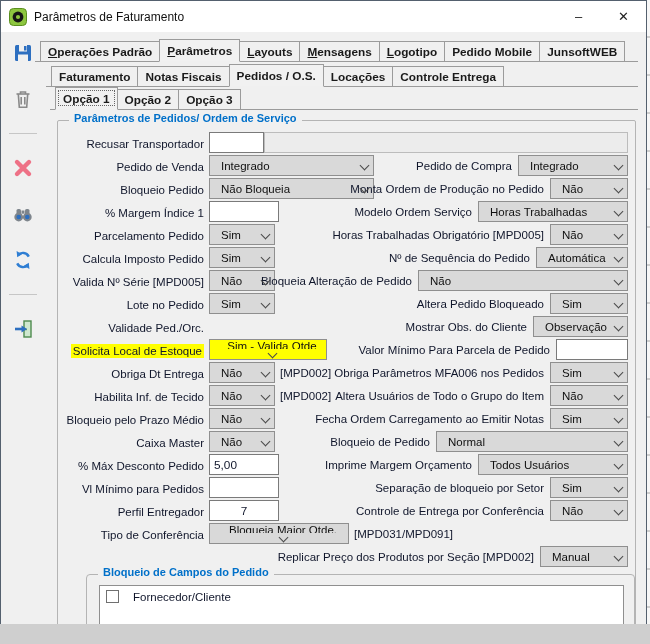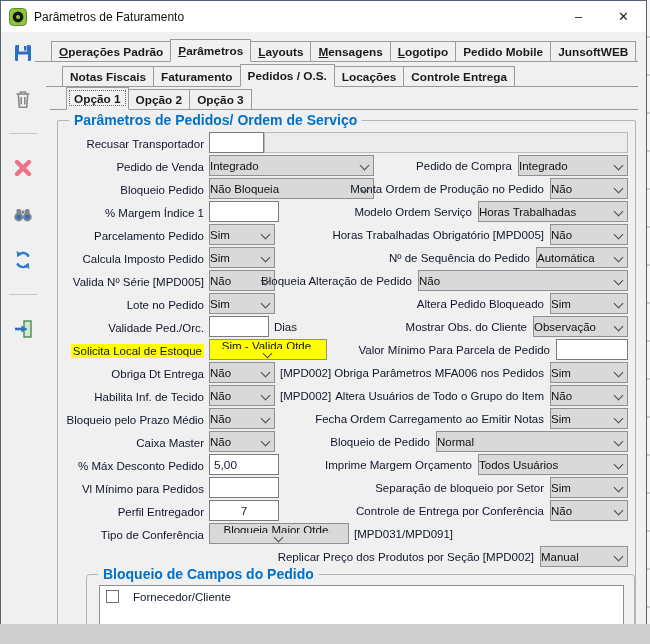--- a/index.html
+++ b/index.html
@@ -21,38 +21,38 @@
     align-items:center;padding-top:9px;gap:22px;}
   .side-btn{width:24px;height:24px;display:flex;align-items:center;justify-content:center;}
   .side-div{width:28px;height:1px;background:#c6c6c6;}
   
   .tabstrip{position:absolute;display:flex;align-items:flex-end;border-bottom:1px solid #9b9b9b;height:24px;}
   .tabs1{left:34px;top:37px;right:8px;}
   .tabs2{left:45px;top:63px;right:8px;height:23px;}
   .tabs3{left:49px;top:87px;right:8px;height:22px;}
   .tab{height:20px;display:flex;align-items:center;padding:0 7px;border:1px solid #9b9b9b;border-bottom:none;
     background:#f0f0f0;font-weight:bold;font-size:11.8px;color:#1a1a1a;white-space:nowrap;position:relative;margin-left:-1px;}
-  .tab:first-child{margin-left:16px;}
+  .tab:first-child{margin-left:5px;}
   .tab.selected{height:23px;margin-bottom:-1px;border-bottom:1px solid #f0f0f0;z-index:2;background:#f1f1f1;}
   .tab.focusdot::after{content:"";position:absolute;left:2px;right:2px;top:2px;bottom:3px;border:1px dotted #666;}
   .tab u{text-decoration:underline;}
   
   .grpbox{position:absolute;left:56px;right:10px;top:119px;bottom:5px;border:1px solid #b4b4b4;border-radius:2px;}
   .grptitle{position:absolute;top:-9px;left:11px;background:#f0f0f0;padding:0 5px;color:#0070c9;
-    font-weight:bold;font-size:14px;white-space:nowrap;}
+    font-weight:bold;font-size:11px;white-space:nowrap;}
   .rows{position:absolute;left:8px;right:7px;top:10px;}
   .frow{display:flex;align-items:center;height:23px;}
   .lcell{width:138px;flex:none;text-align:right;}
   .flabel{font-size:11.5px;color:#10162b;white-space:nowrap;}
   .flabel.hl{background:#ffff00;padding:1px 2px;}
   .lctrl{flex:none;margin-left:5px;display:flex;align-items:center;gap:5px;}
   .rzone{flex:1;display:flex;align-items:center;justify-content:flex-end;gap:6px;min-width:0;}
   
   .combo{height:21px;background:#d9d9d9;border:1px solid #8f8f8f;display:flex;align-items:center;
-    padding:0 3px 0 0;flex:none;}
+    padding:0 3px 0 11px;flex:none;}
   .combo .ctext{flex:1;font-size:11.5px;color:#101010;white-space:nowrap;overflow:hidden;}
   .combo.hl-combo{background:#ffff00;flex-direction:column;}
   .chev{width:10px;height:10px;flex:none;position:relative;margin-left:2px;}
   .chev::before{content:"";position:absolute;left:1px;top:1px;width:6px;height:6px;
     border-left:1.4px solid #4a4a4a;border-bottom:1.4px solid #4a4a4a;transform:rotate(-45deg);}
   .tinput{height:21px;background:#fff;border:1px solid #7a7a7a;font-family:"Liberation Sans",sans-serif;
     font-size:11.8px;color:#10162b;padding:0 4px;flex:none;outline:none;}
   .dbar{height:21px;background:#ececec;border:1px solid #bcbcbc;}
   
   .grpbox-inner{position:absolute;left:28px;right:0;top:453px;height:64px;border:1px solid #b4b4b4;border-radius:4px;}
@@ -153,24 +153,24 @@
         </div>
         <div class="tab">
           <span>Pedido Mobile</span>
         </div>
         <div class="tab">
           <span>JunsoftWEB</span>
         </div>
       </div>
     <div class="tabstrip tabs2" id="tabs2">
         <div class="tab">
+          <span>Faturamento</span>
+        </div>
+        <div class="tab">
           <span>Notas Fiscais</span>
-        </div>
-        <div class="tab">
-          <span>Faturamento</span>
         </div>
         <div class="tab selected">
           <span>Pedidos / O.S.</span>
         </div>
         <div class="tab">
           <span>Locações</span>
         </div>
         <div class="tab">
           <span>Controle Entrega</span>
         </div>
@@ -303,24 +303,20 @@
             <div class="rzone">
               <span class="flabel">Altera Pedido Bloqueado</span>
               <div class="combo" style="width: 78px;">
                 <span class="ctext">Sim</span>
                 <span class="chev"></span>
               </div>
             </div>
           </div>
           <div class="frow">
             <div class="lcell"><span class="flabel">Validade Ped./Orc.</span></div>
-            <div class="lctrl">
-              <input class="tinput" style="width: 60px;">
-              <span class="flabel">Dias</span>
-            </div>
             <div class="rzone">
               <span class="flabel">Mostrar Obs. do Cliente</span>
               <div class="combo" style="width: 95px;">
                 <span class="ctext">Observação</span>
                 <span class="chev"></span>
               </div>
             </div>
           </div>
           <div class="frow">
             <div class="lcell"><span class="flabel hl">Solicita Local de Estoque</span></div>

